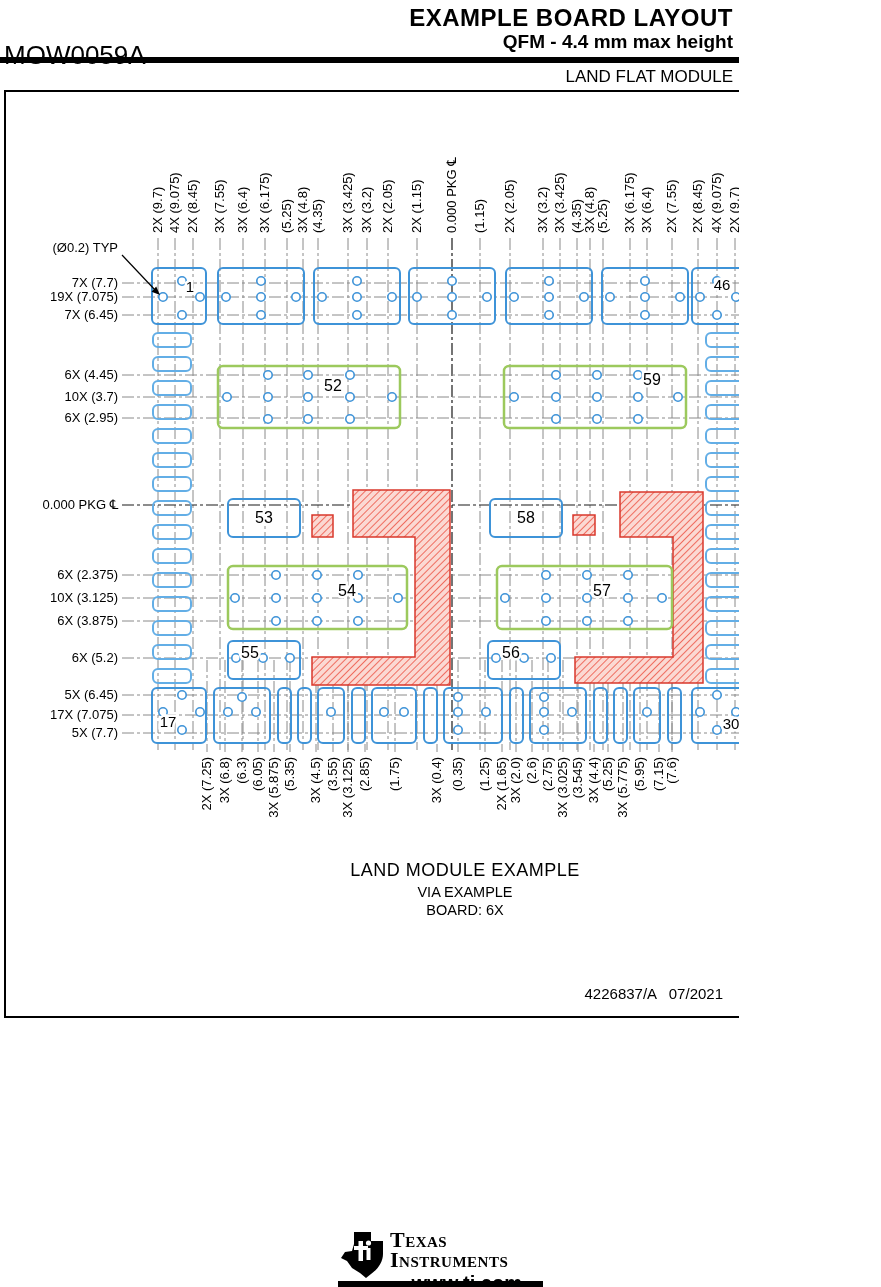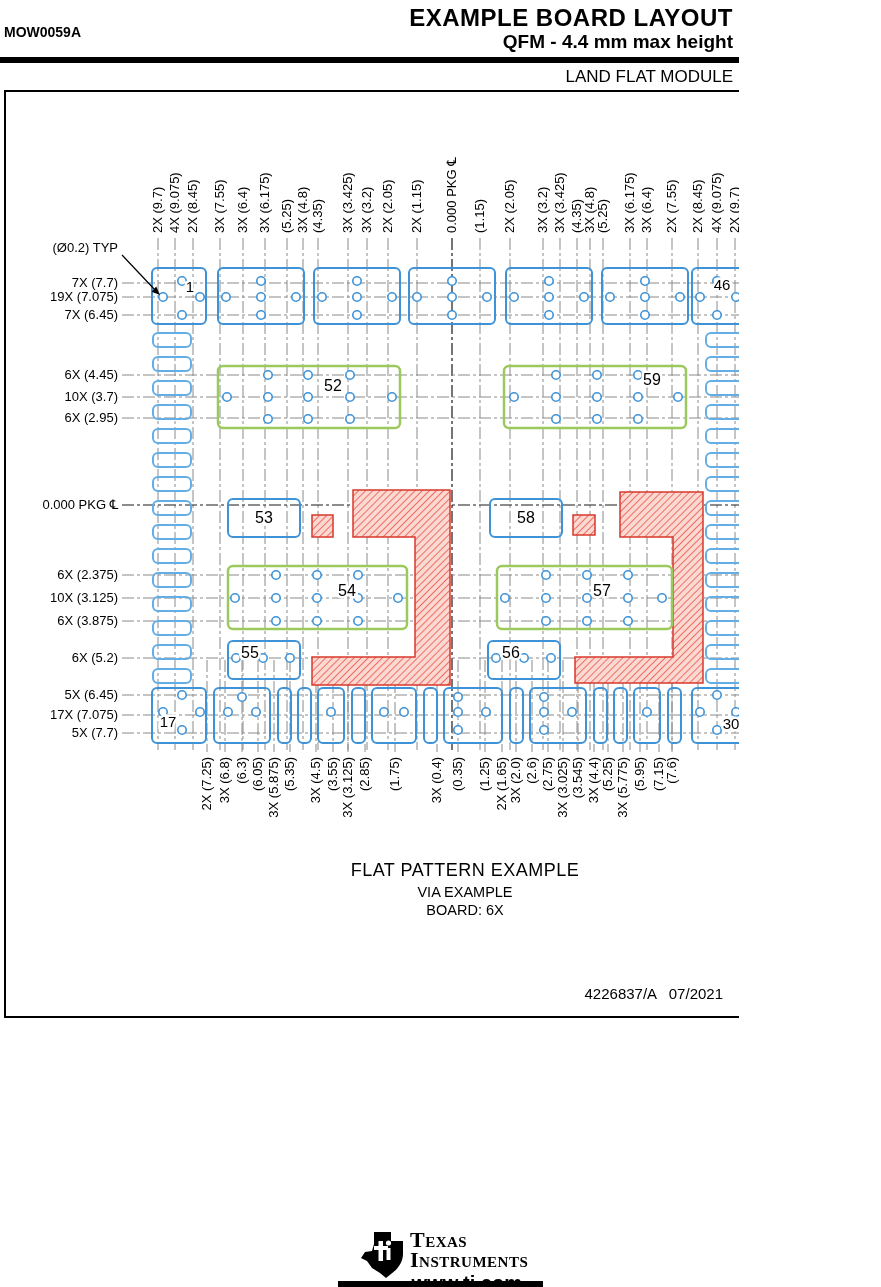--- a/index.html
+++ b/index.html
@@ -1,31 +1,31 @@
 <!DOCTYPE html>
 <html><head>
 <meta charset="utf-8">
 <style>
   html,body{margin:0;padding:0;background:#fff;}
   .page{position:relative;width:739px;height:1287px;background:#fff;overflow:hidden;
         font-family:"Liberation Sans","DejaVu Sans",sans-serif;color:#000;}
   .hdr-title{position:absolute;top:4px;right:6px;font-size:24px;font-weight:bold;letter-spacing:.5px;}
-  .hdr-doccode{position:absolute;top:24px;left:4px;font-size:14px;font-weight:bold;}
+  .hdr-doccode{position:absolute;top:40px;left:4px;font-size:26px;font-weight:normal;}
   .hdr-sub{position:absolute;top:31px;right:6px;font-size:19px;font-weight:bold;}
   .hdr-rule{position:absolute;top:57px;left:0;width:881px;height:6px;background:#000;}
   .hdr-pkg{position:absolute;top:67px;right:6px;font-size:17px;}
   .frame{position:absolute;left:4px;top:90px;width:870px;height:928px;border:2px solid #000;box-sizing:border-box;}
   #diagram-svg{position:absolute;left:0;top:0;}
   .caption{position:absolute;left:150px;top:860px;width:630px;text-align:center;}
   .caption .c1{font-size:18px;letter-spacing:.5px;}
   .caption .c2{font-size:14.5px;margin-top:3px;}
   .caption .c3{font-size:14.5px;margin-top:2px;}
   .revision{position:absolute;top:985px;right:16px;font-size:15px;white-space:pre;}
   .footer{position:absolute;left:0;top:1230px;width:881px;}
-  .brand{position:absolute;left:360px;top:0;display:flex;align-items:flex-start;}
+  .brand{position:absolute;left:340px;top:0;display:flex;align-items:flex-start;}
   .brand-words{margin-left:6px;font-family:"Liberation Serif","DejaVu Serif",serif;
                font-weight:bold;font-variant:small-caps;font-size:22px;line-height:.92;letter-spacing:.5px;}
   .website{position:absolute;left:352px;top:42px;width:170px;text-align:right;font-size:20px;font-weight:bold;}
   .footer-bar{position:absolute;left:338px;top:51px;width:205px;height:6px;background:#000;}
 </style>
 </head>
 <body>
 
 <div class="page">
 
@@ -382,21 +382,21 @@
         <text font-size="16" fill="#000" x="264" y="523" text-anchor="middle" stroke="#fff" stroke-width="5" paint-order="stroke">53</text>
         <text font-size="16" fill="#000" x="526" y="523" text-anchor="middle" stroke="#fff" stroke-width="5" paint-order="stroke">58</text>
         <text font-size="16" fill="#000" x="347" y="596" text-anchor="middle" stroke="#fff" stroke-width="5" paint-order="stroke">54</text>
         <text font-size="16" fill="#000" x="602" y="596" text-anchor="middle" stroke="#fff" stroke-width="5" paint-order="stroke">57</text>
         <text font-size="16" fill="#000" x="250" y="658" text-anchor="middle" stroke="#fff" stroke-width="5" paint-order="stroke">55</text>
         <text font-size="16" fill="#000" x="511" y="658" text-anchor="middle" stroke="#fff" stroke-width="5" paint-order="stroke">56</text>
       </g>
     </svg>
 
   <div class="caption">
-    <div class="c1">FLAT PATTERN EXAMPLE</div>
+    <div class="c1">LAND MODULE EXAMPLE</div>
     <div class="c2">VIA EXAMPLE</div>
     <div class="c3">BOARD: 6X</div>
   </div>
 
   <div class="revision">4226837/A   07/2021</div>
 
   <div class="footer">
     <div class="brand">
       <svg width="44" height="50" viewBox="0 0 44 50">
         <path d="M14 2 L31 2 L31 11 L43 11 L43 24 C43 32 38 39 31 44 L26 48 L20 43 L12 38 L7 31 L1 28 L5 22 L12 21 L14 14 Z" fill="#000"></path>

